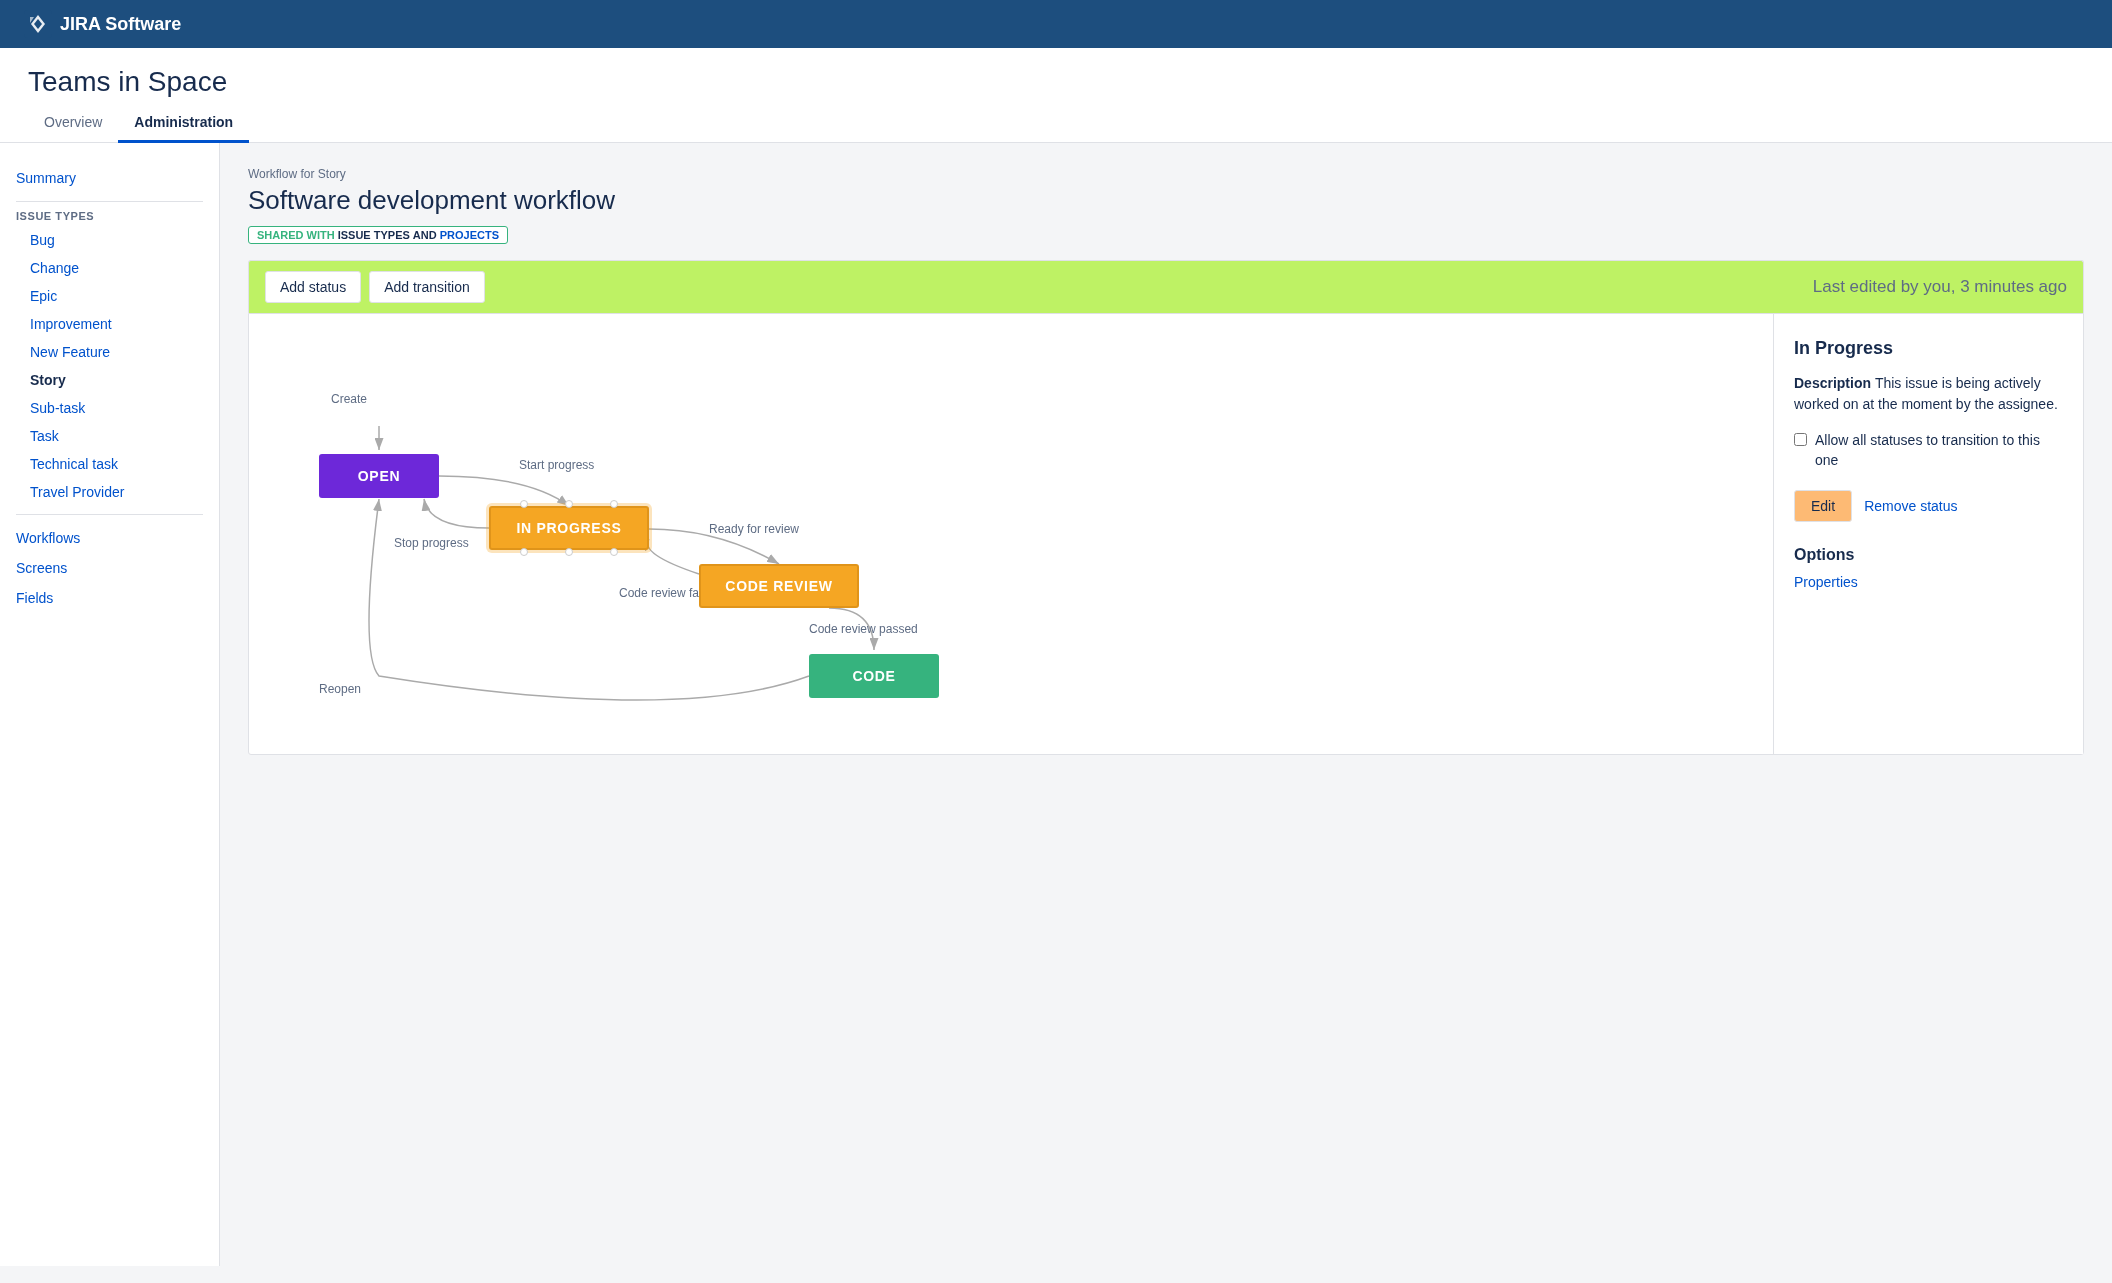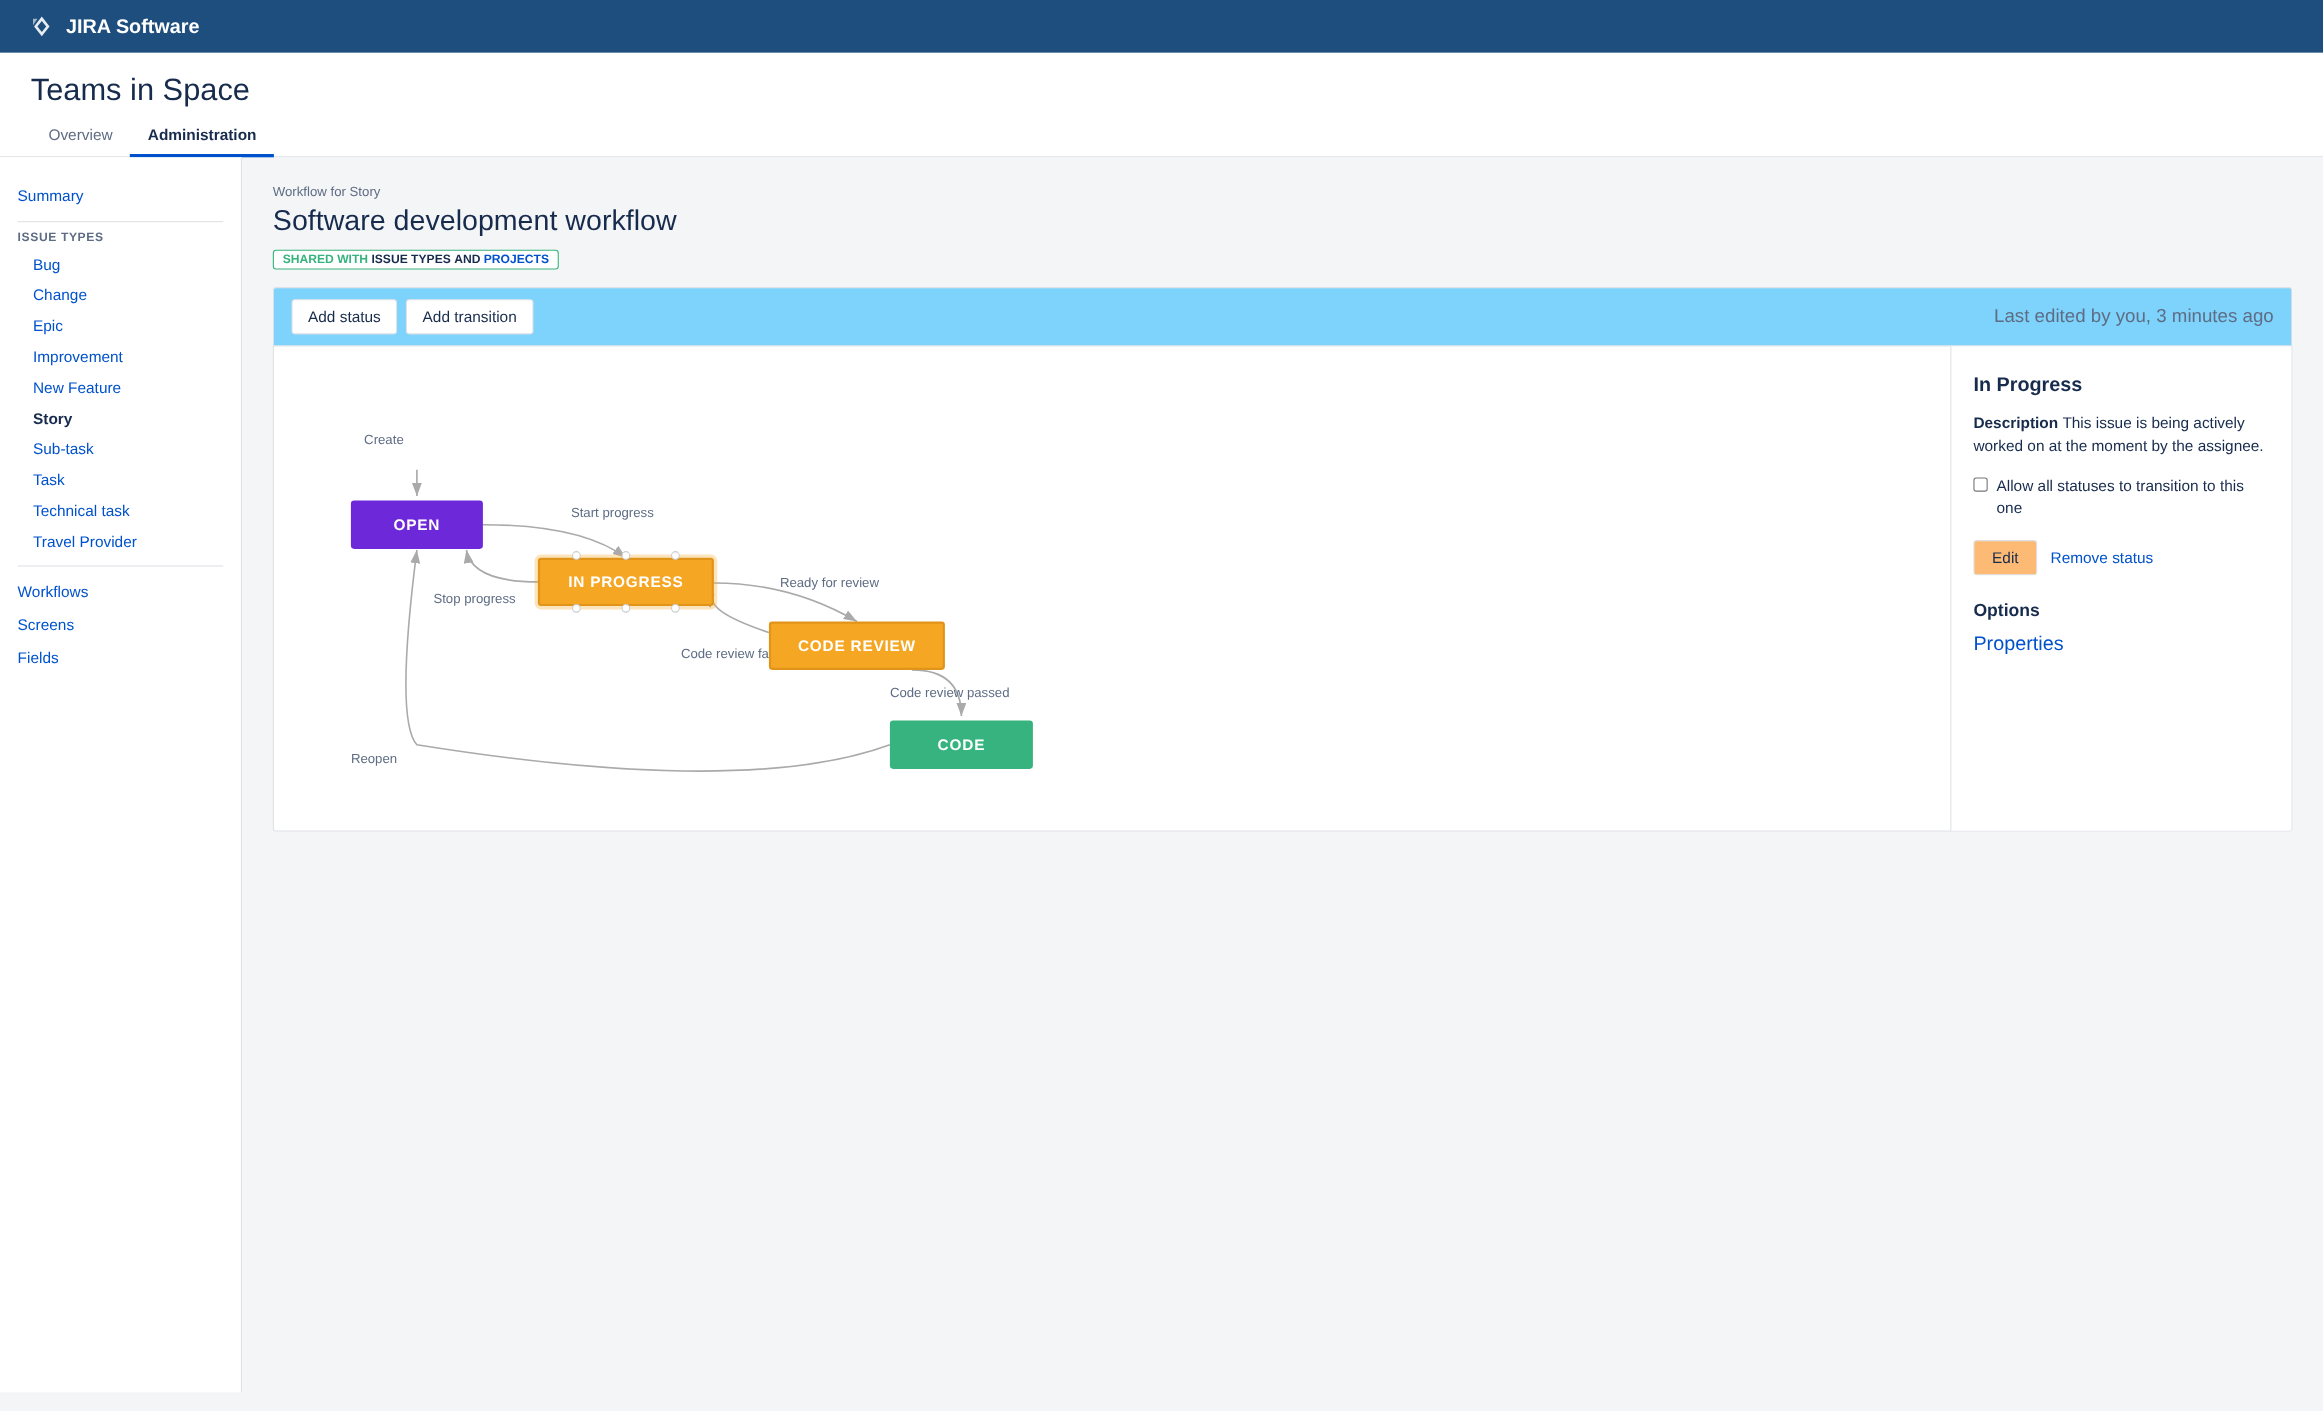--- a/index.html
+++ b/index.html
@@ -138,21 +138,21 @@
       background: white;
     }
     .shared-badge .shared-word { color: #36b37e; }
     .shared-badge .issue-word { color: #172b4d; }
     .shared-badge .projects-word { color: #0052cc; }
 
     
     .workflow-toolbar {
       display: flex;
       align-items: center;
-      background: #7dd3fc;
+      background: #bef264;
       border: 1px solid #dfe1e6;
       border-bottom: none;
       padding: 10px 16px;
       border-radius: 3px 3px 0 0;
       gap: 8px;
     }
     .toolbar-btn {
       background: #fff;
       border: 1px solid #dfe1e6;
       border-radius: 3px;
@@ -320,21 +320,21 @@
       cursor: pointer;
     }
     .panel-options-title {
       font-size: 16px;
       font-weight: 700;
       margin-bottom: 10px;
     }
     .properties-link {
       color: #0052cc;
       text-decoration: none;
-      font-size: 18px;
+      font-size: 14px;
       cursor: pointer;
     }
 
     
     .arrow-line {
       stroke: #aaa;
       stroke-width: 1.5;
       fill: none;
       marker-end: url(#arrowhead);
     }

